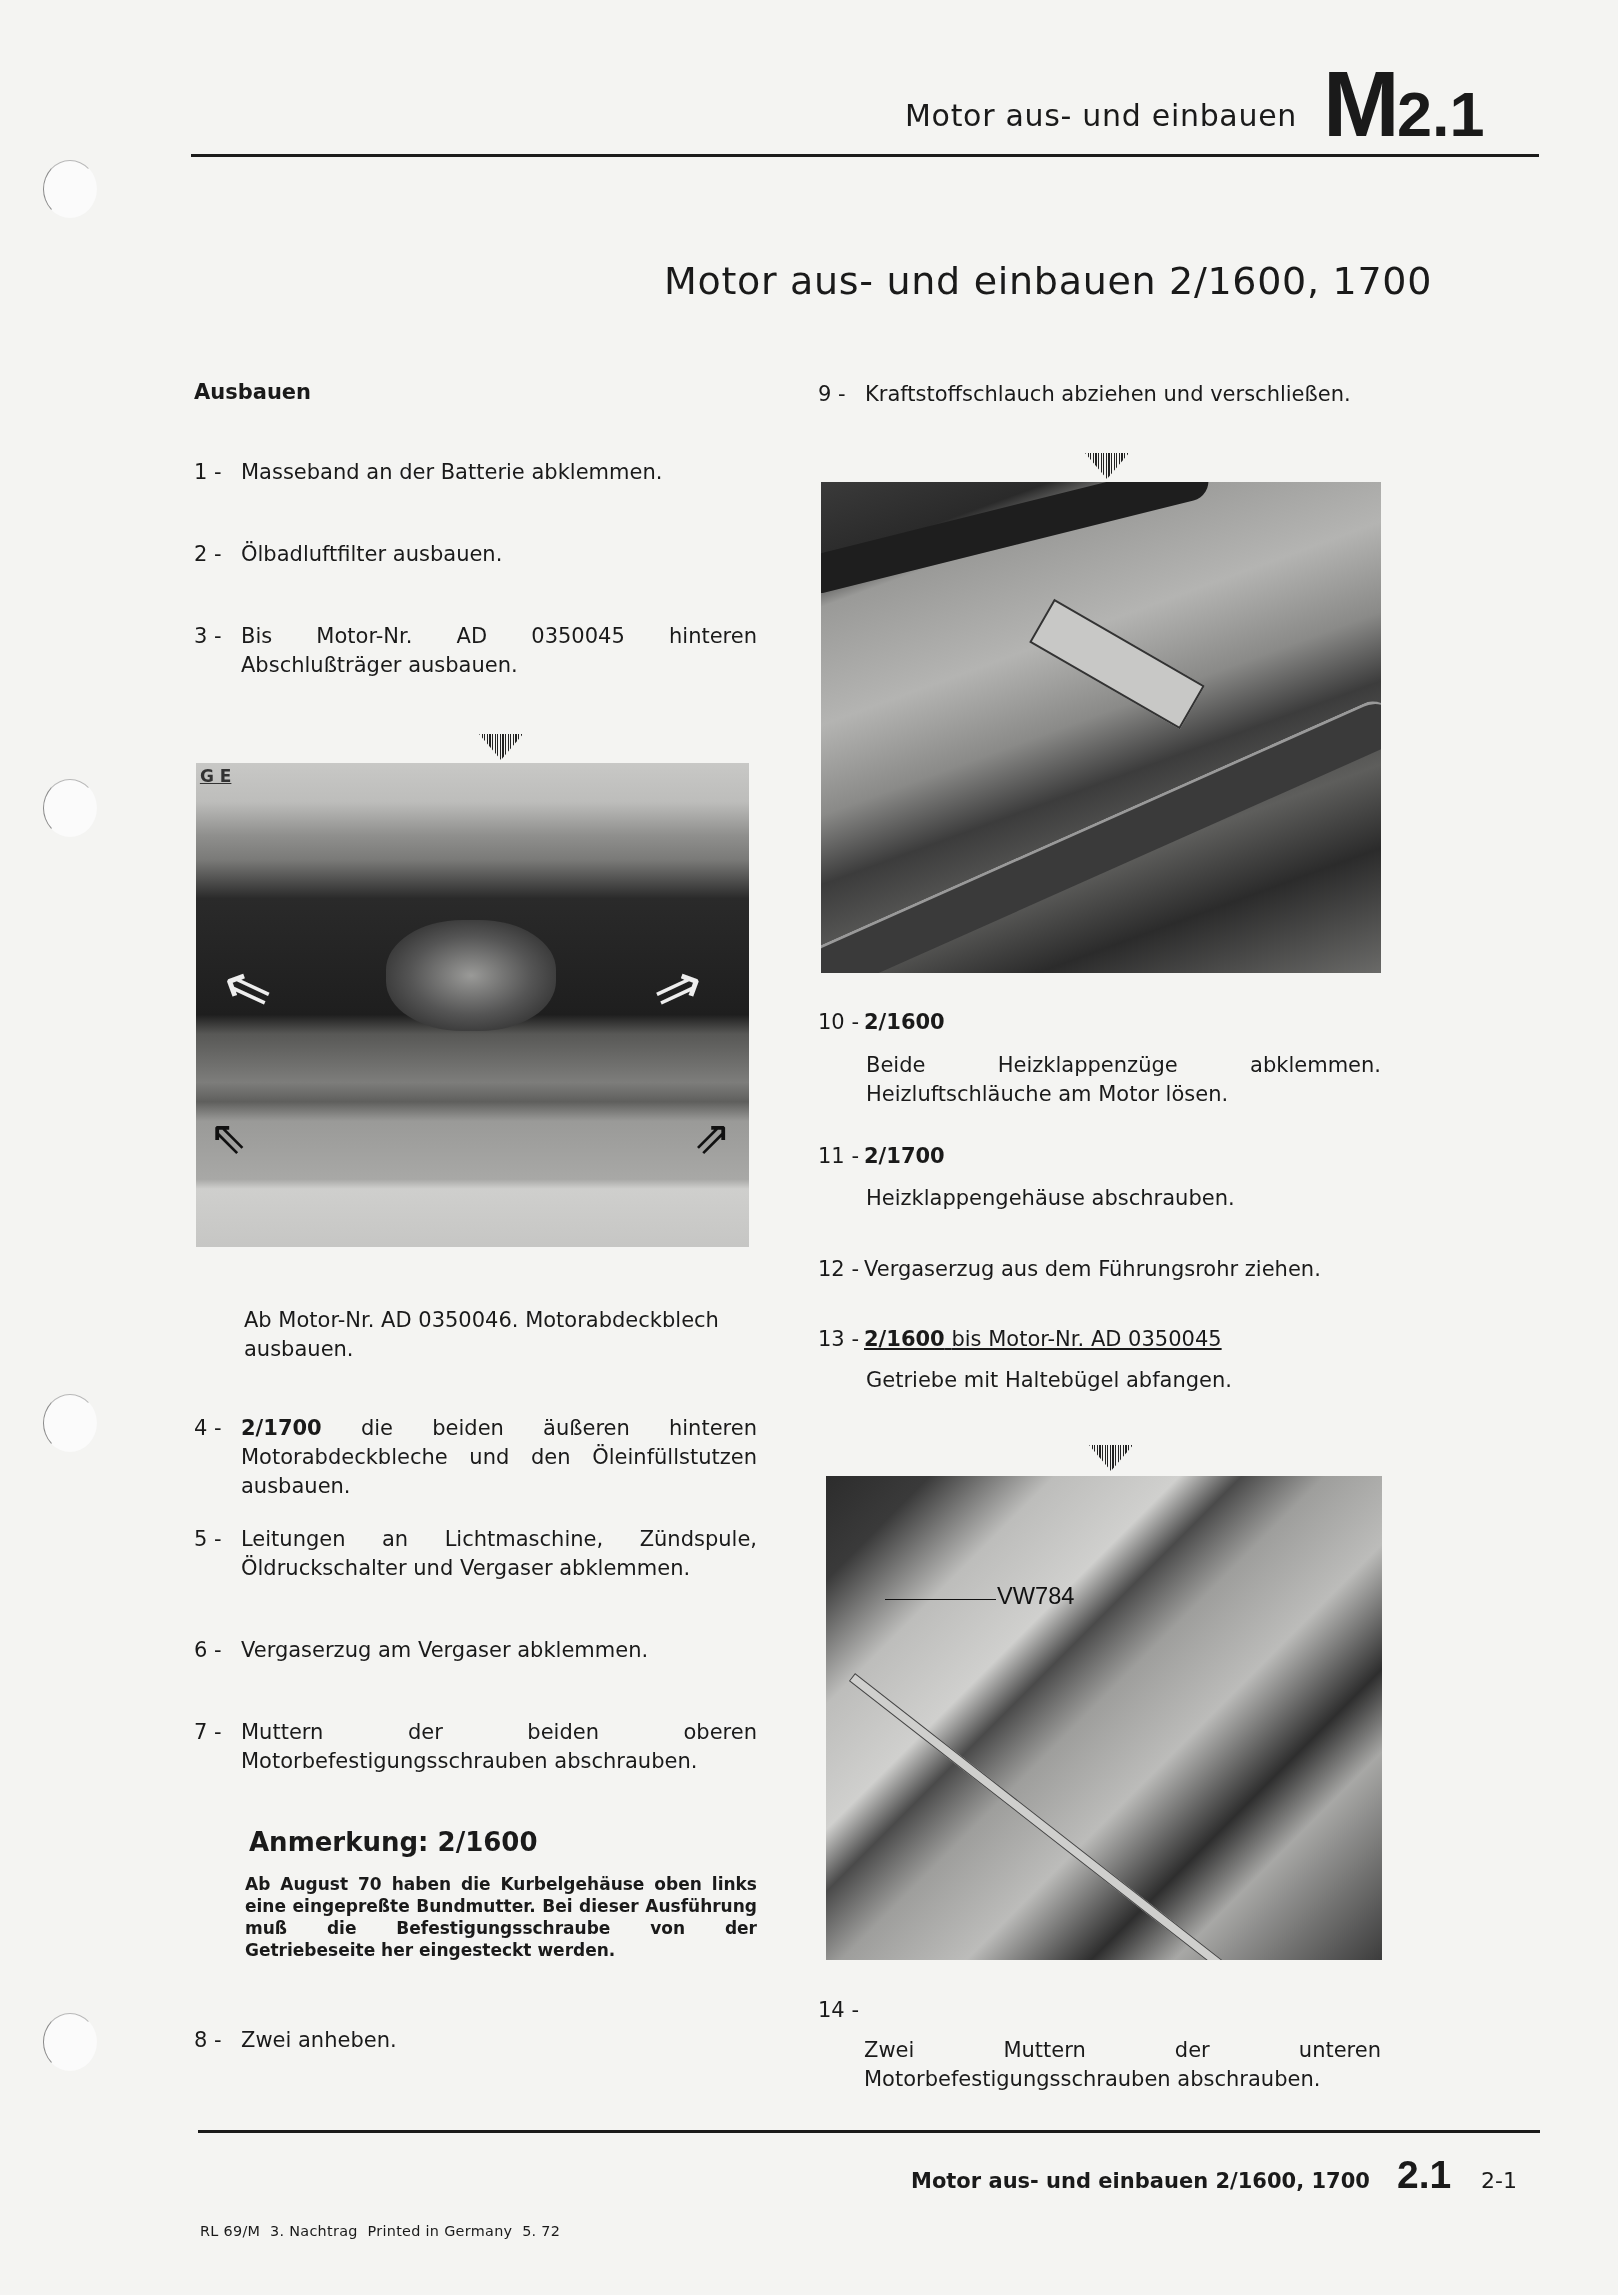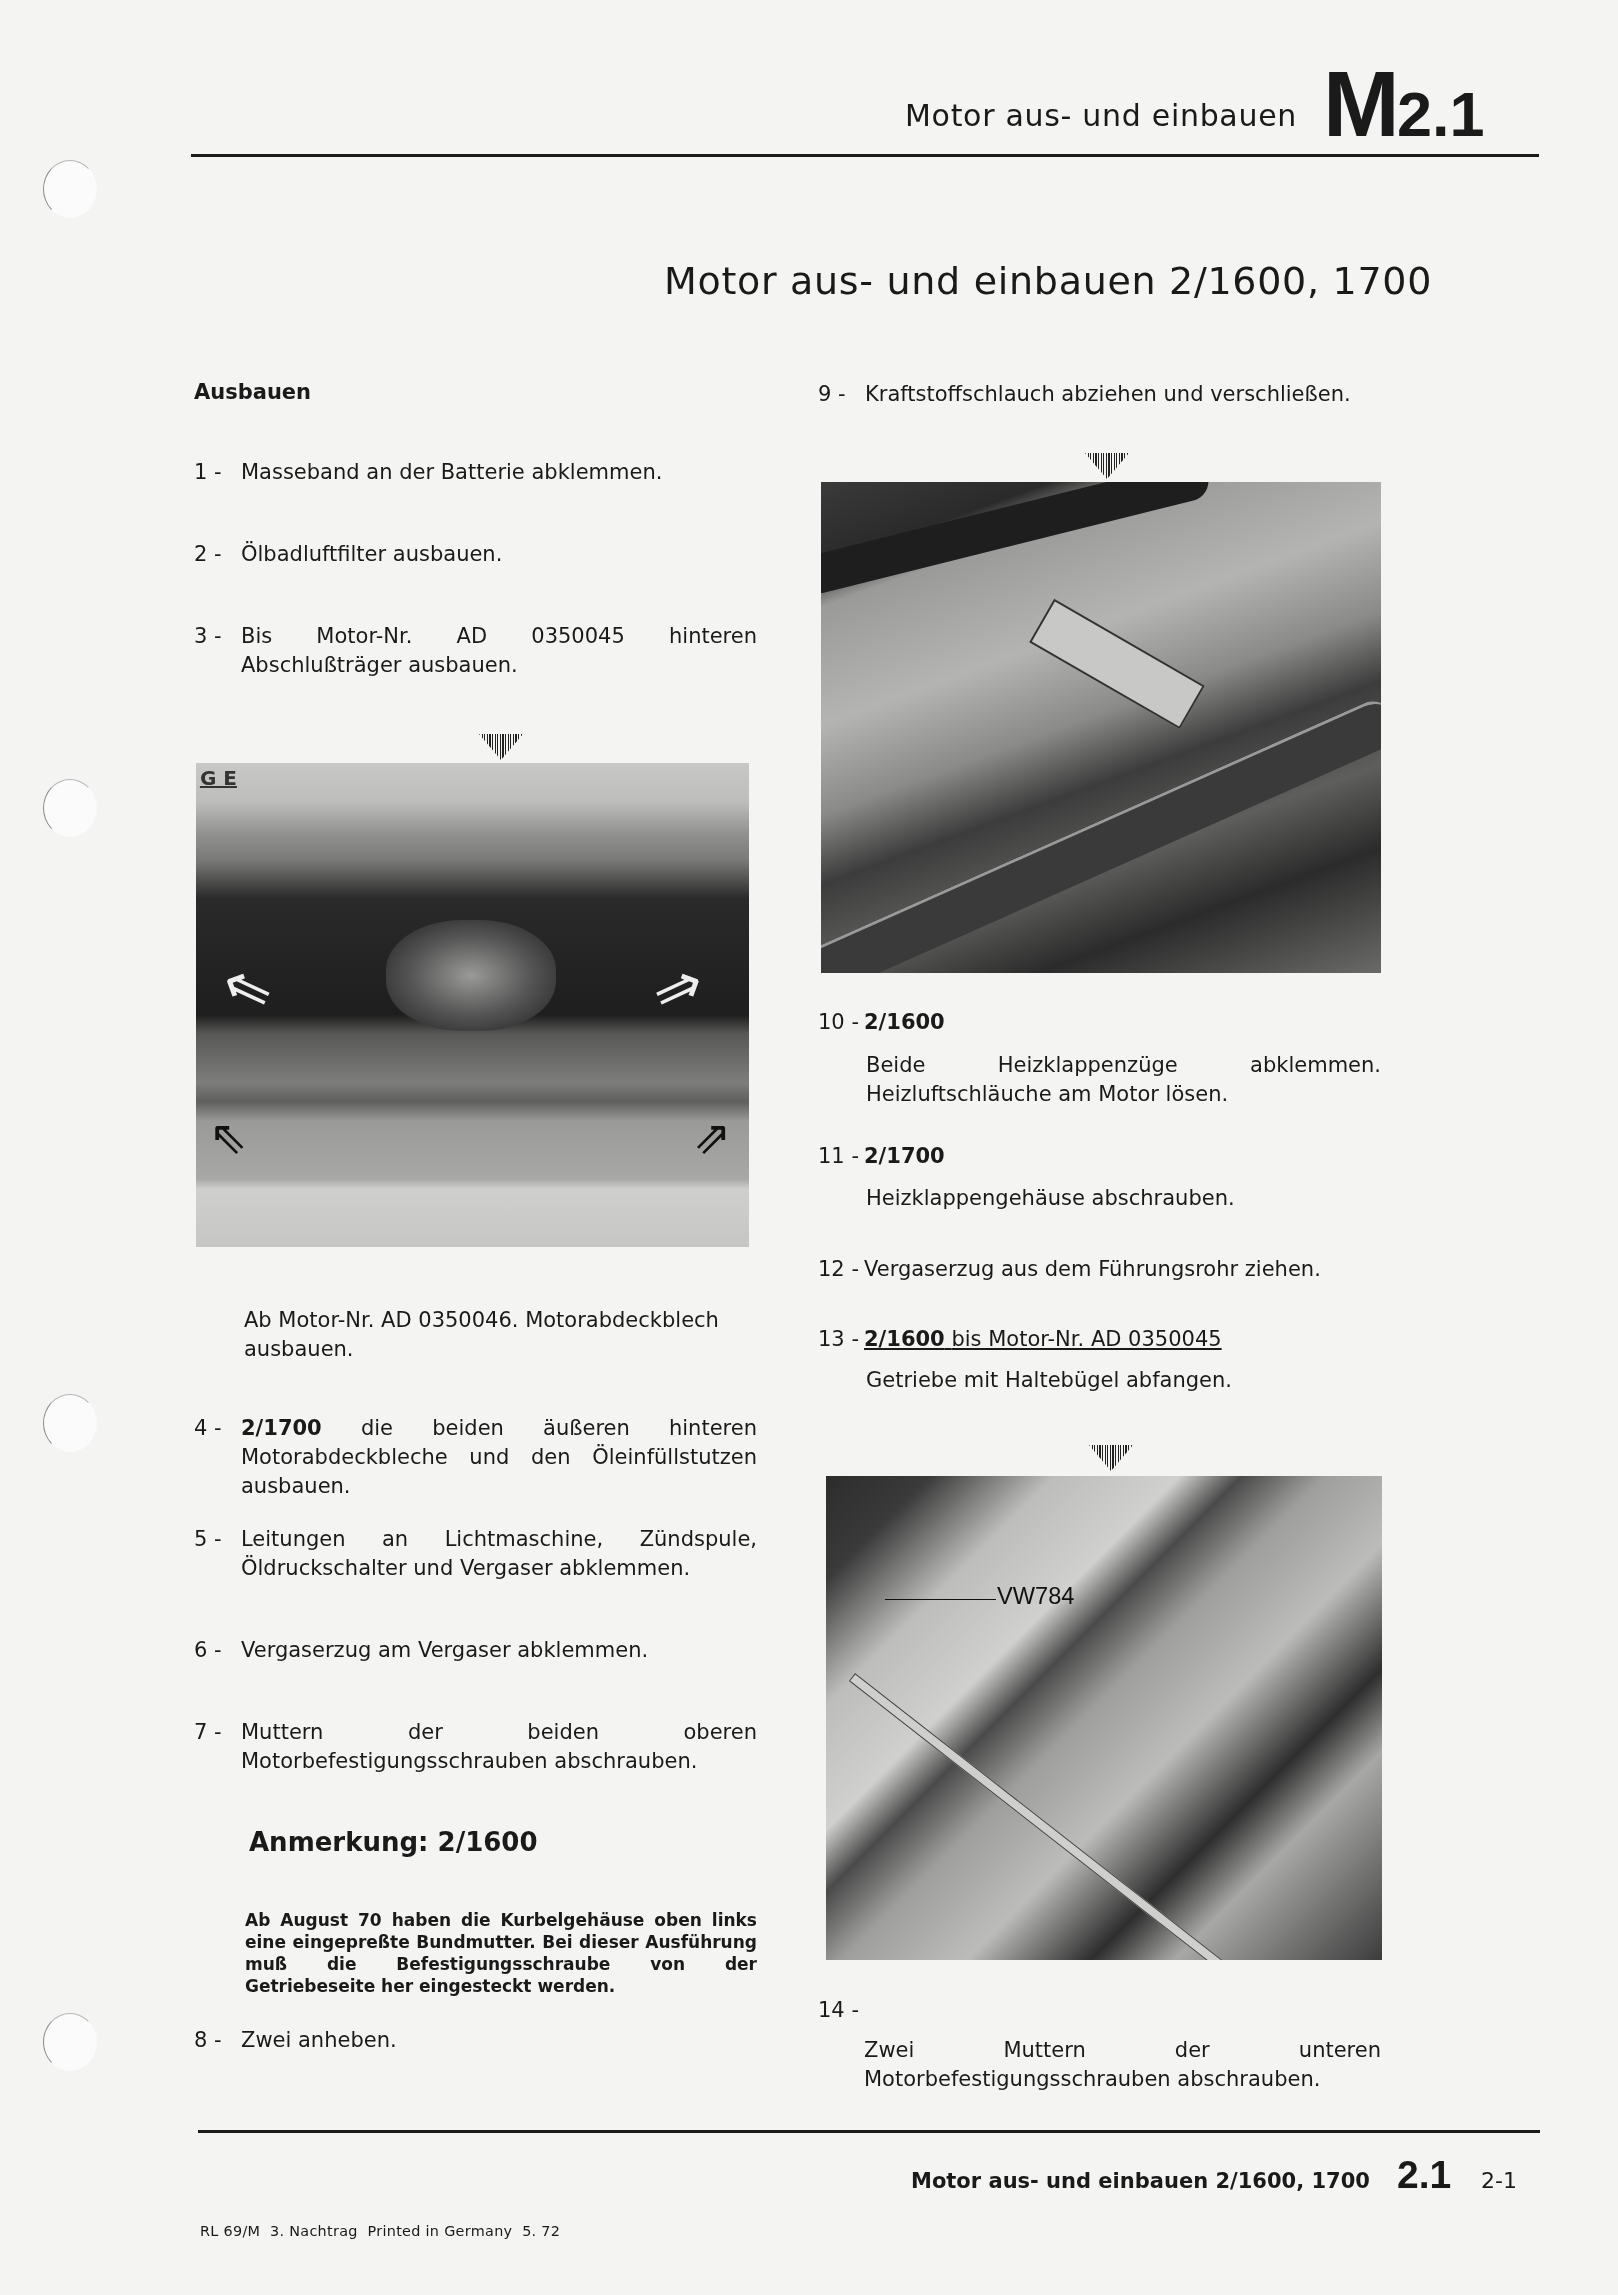--- a/index.html
+++ b/index.html
@@ -71,21 +71,21 @@
   <span class="txt">Ölbadluftfilter ausbauen.</span>
 </div>
 <div class="step" style="left:194px; top:622px; width:563px;">
   <span class="num">3 -</span>
   <span class="txt">Bis Motor-Nr. AD 0350045 hinteren Abschlußträger ausbauen.</span>
 </div>
 
 <div class="arrow" style="left:479px; top:734px;"></div>
 
 <div class="photo" style="left:196px; top:763px; width:553px; height:484px; background:linear-gradient(180deg,#c8c8c6 0%,#bdbdbb 8%,#8f8f8d 15%,#7a7a78 20%,#2a2a2a 28%,#1e1e1e 52%,#585856 56%,#7d7d7b 66%,#5f5f5d 70%,#9a9a98 74%,#a8a8a6 86%,#cfcfcd 88%,#c6c6c4 100%);">
-  <div class="abs" style="left:3.9px; top:2.6px; font-size:20px; font-weight:700; color:#333; text-decoration:underline;">G E</div>
+  <div class="abs" style="left:3.9px; top:2.6px; font-size:17px; font-weight:700; color:#333; text-decoration:underline;">G E</div>
   <div class="abs" style="left:190px; top:157px; width:170px; height:111px; border-radius:45%; background:radial-gradient(ellipse at center,#9a9a98 0%,#555 50%,#1e1e1e 100%);"></div>
   <div class="abs" style="left:26px; top:190px; font-size:59px; color:#eee; transform:rotate(-20deg);">⇖</div>
   <div class="abs" style="left:458px; top:190px; font-size:59px; color:#eee; transform:rotate(20deg);">⇗</div>
   <div class="abs" style="left:13px; top:347px; font-size:46px; color:#111;">⇖</div>
   <div class="abs" style="left:497px; top:347px; font-size:46px; color:#111;">⇗</div>
 </div>
 
 <div class="step" style="left:194px; top:1306px; width:563px;">
   <span class="txt" style="left:50px; text-align:left;">Ab Motor-Nr. AD 0350046. Motorabdeckblech ausbauen.</span>
 </div>
@@ -104,21 +104,21 @@
   <span class="num">6 -</span>
   <span class="txt">Vergaserzug am Vergaser abklemmen.</span>
 </div>
 
 <div class="step" style="left:194px; top:1718px; width:563px;">
   <span class="num">7 -</span>
   <span class="txt">Muttern der beiden oberen Motorbefestigungsschrauben abschrauben.</span>
 </div>
 
 <div class="abs note-title" style="left:249px; top:1827px;">Anmerkung: 2/1600</div>
-<div class="abs note-body" style="left:245px; top:1873px; width:512px;margin-top:36px;">Ab August 70 haben die Kurbelgehäuse oben links eine eingepreßte Bundmutter. Bei dieser Ausführung muß die Befestigungsschraube von der Getriebeseite her eingesteckt werden.</div>
+<div class="abs note-body" style="left:245px; top:1873px; width:512px;">Ab August 70 haben die Kurbelgehäuse oben links eine eingepreßte Bundmutter. Bei dieser Ausführung muß die Befestigungsschraube von der Getriebeseite her eingesteckt werden.</div>
 
 <div class="step" style="left:194px; top:2026px; width:563px;">
   <span class="num">8 -</span>
   <span class="txt">Zwei anheben.</span>
 </div>
 
 <div class="step" style="left:818px; top:380px; width:563px;">
   <span class="num">9 -</span>
   <span class="txt" style="left:47px;">Kraftstoffschlauch abziehen und verschließen.</span>
 </div>

